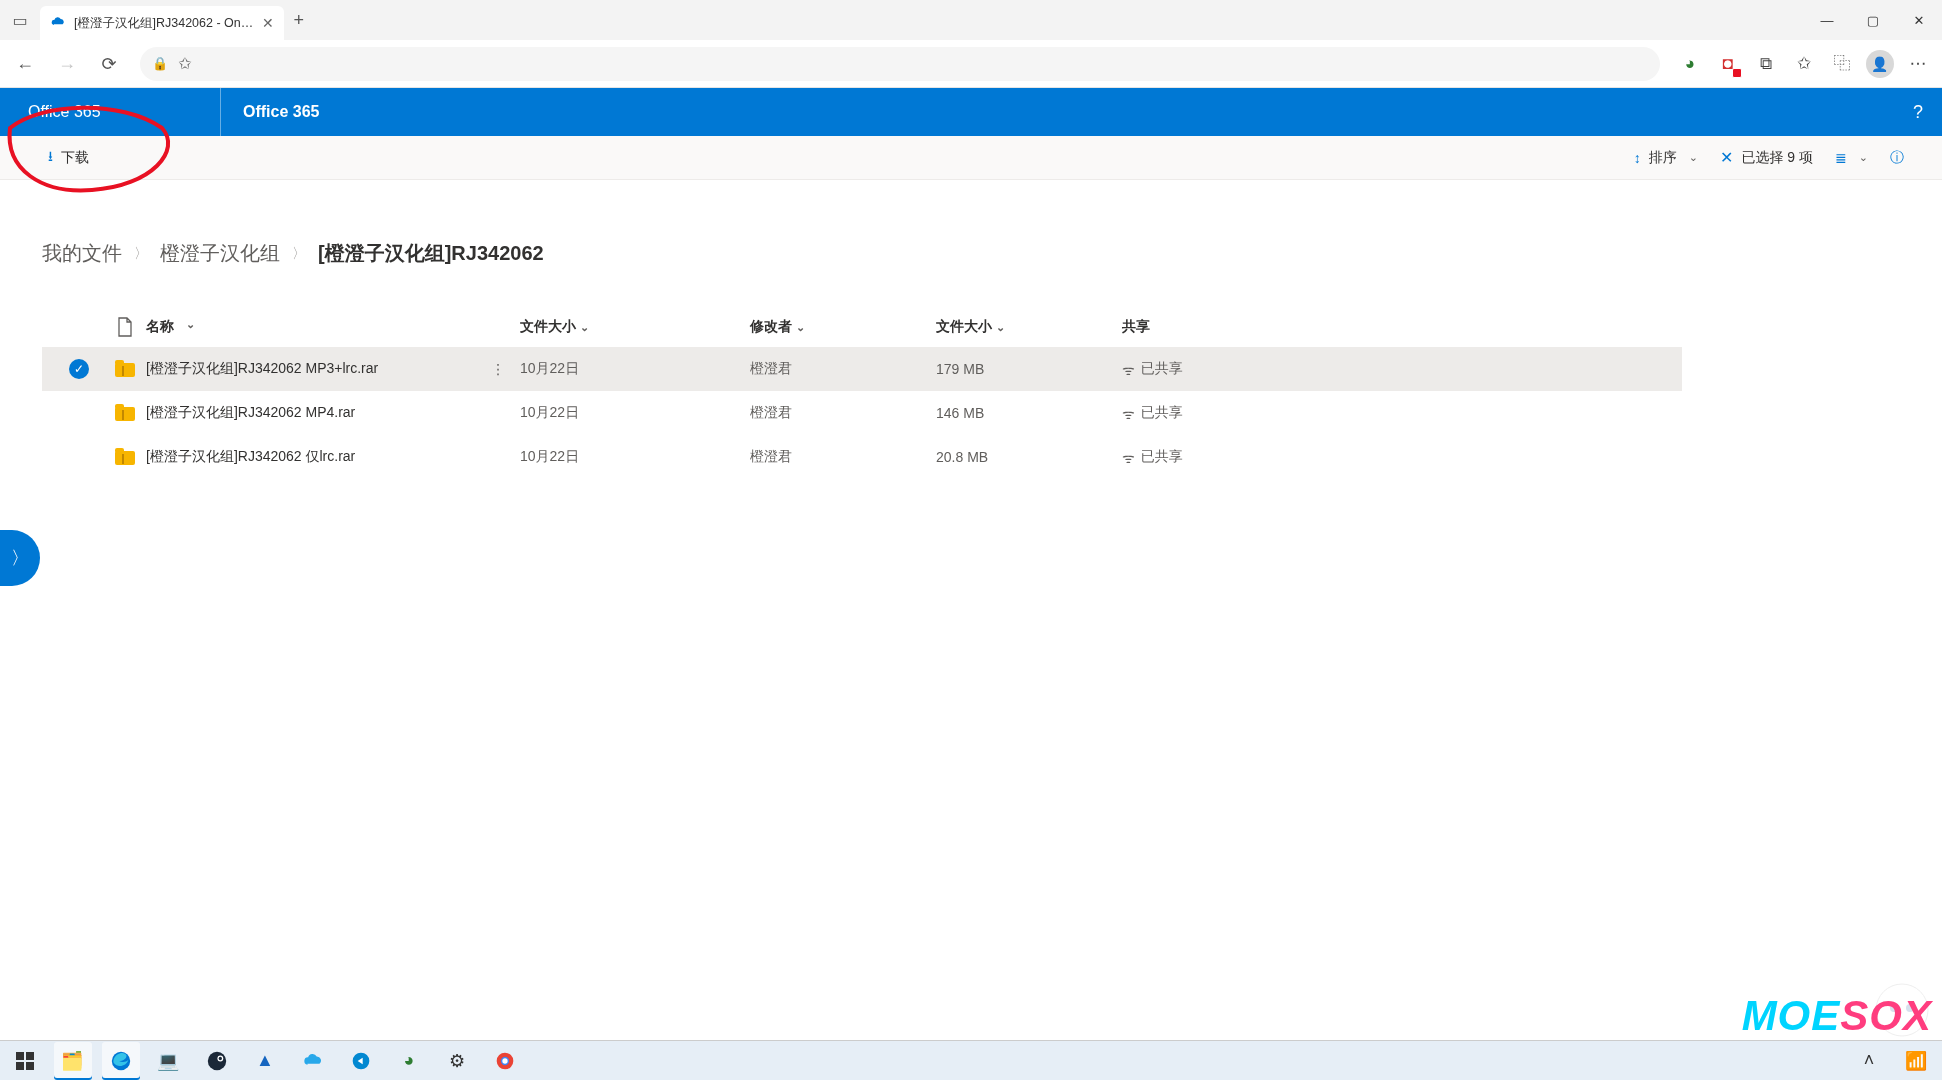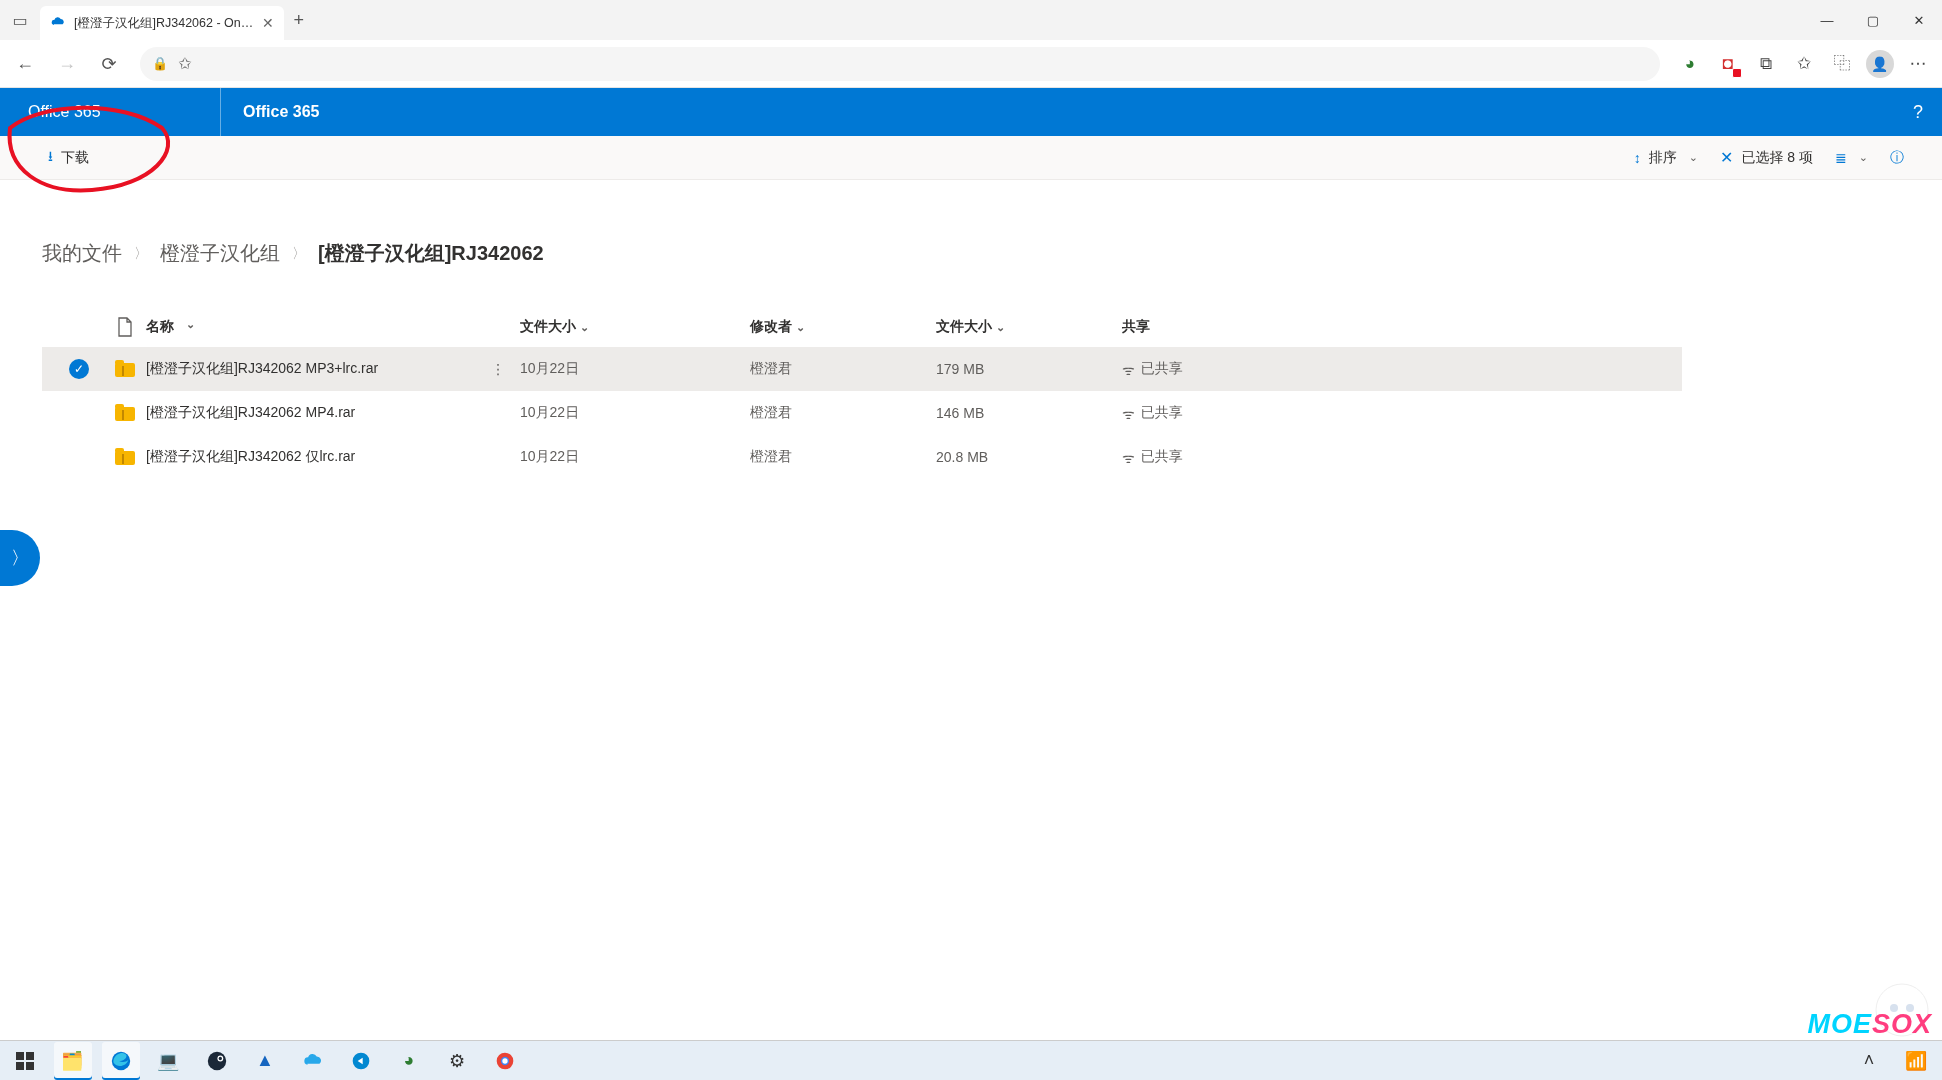--- a/index.html
+++ b/index.html
@@ -82,21 +82,21 @@
 
 .side-expand { position: absolute; left: 0; top: 530px; width: 40px; height: 56px; background: #0078d4; border-radius: 0 28px 28px 0; display:flex; align-items:center; justify-content:center; color:#fff; font-size:18px; }
 
 
 .taskbar { position: absolute; bottom: 0; left: 0; right: 0; height: 40px; background: #e6eef6; border-top: 1px solid #ccc; display: flex; align-items: center; padding: 0 6px; gap: 10px; }
 .task-ico { width: 38px; height: 38px; display:flex; align-items:center; justify-content:center; font-size:18px; color:#333; border-radius:3px; }
 .task-ico.active { background: rgba(255,255,255,.6); box-shadow: inset 0 -2px 0 #0078d4; }
 .taskbar-spacer { flex: 1; }
 
 
-.watermark { position: absolute; right: 10px; bottom: 40px; font-size: 27px; font-weight: 900; font-style: italic; letter-spacing: 1px; }
+.watermark { position: absolute; right: 10px; bottom: 40px; font-size: 42px; font-weight: 900; font-style: italic; letter-spacing: 1px; }
 .watermark .m1 { color: #00d4ff; }
 .watermark .m2 { color: #ff3d7f; }
 .ghost { position: absolute; right: 0; bottom: 36px; width: 80px; height: 80px; opacity:.5; }
 .ghost svg { width:100%; height:100%; }
 </style>
 </head>
 <body>
 
 <div class="titlebar">
   <div class="tb-icon">▭</div>
@@ -159,21 +159,21 @@
   </div>
   <div class="cmdbar-spacer"></div>
   <div class="cmd-right">
     <div class="cmd-btn">
       <span class="cmd-view-ico">↕</span>
       <span>排序</span>
       <span class="chev">⌄</span>
     </div>
     <div class="cmd-btn">
       <span class="cmd-x">✕</span>
-      <span>已选择 8 项</span>
+      <span>已选择 9 项</span>
     </div>
     <div class="cmd-btn">
       <span class="cmd-view-ico">≣</span>
       <span class="chev">⌄</span>
     </div>
     <div class="cmd-btn">
       <span class="cmd-info">ⓘ</span>
     </div>
   </div>
 </div>

